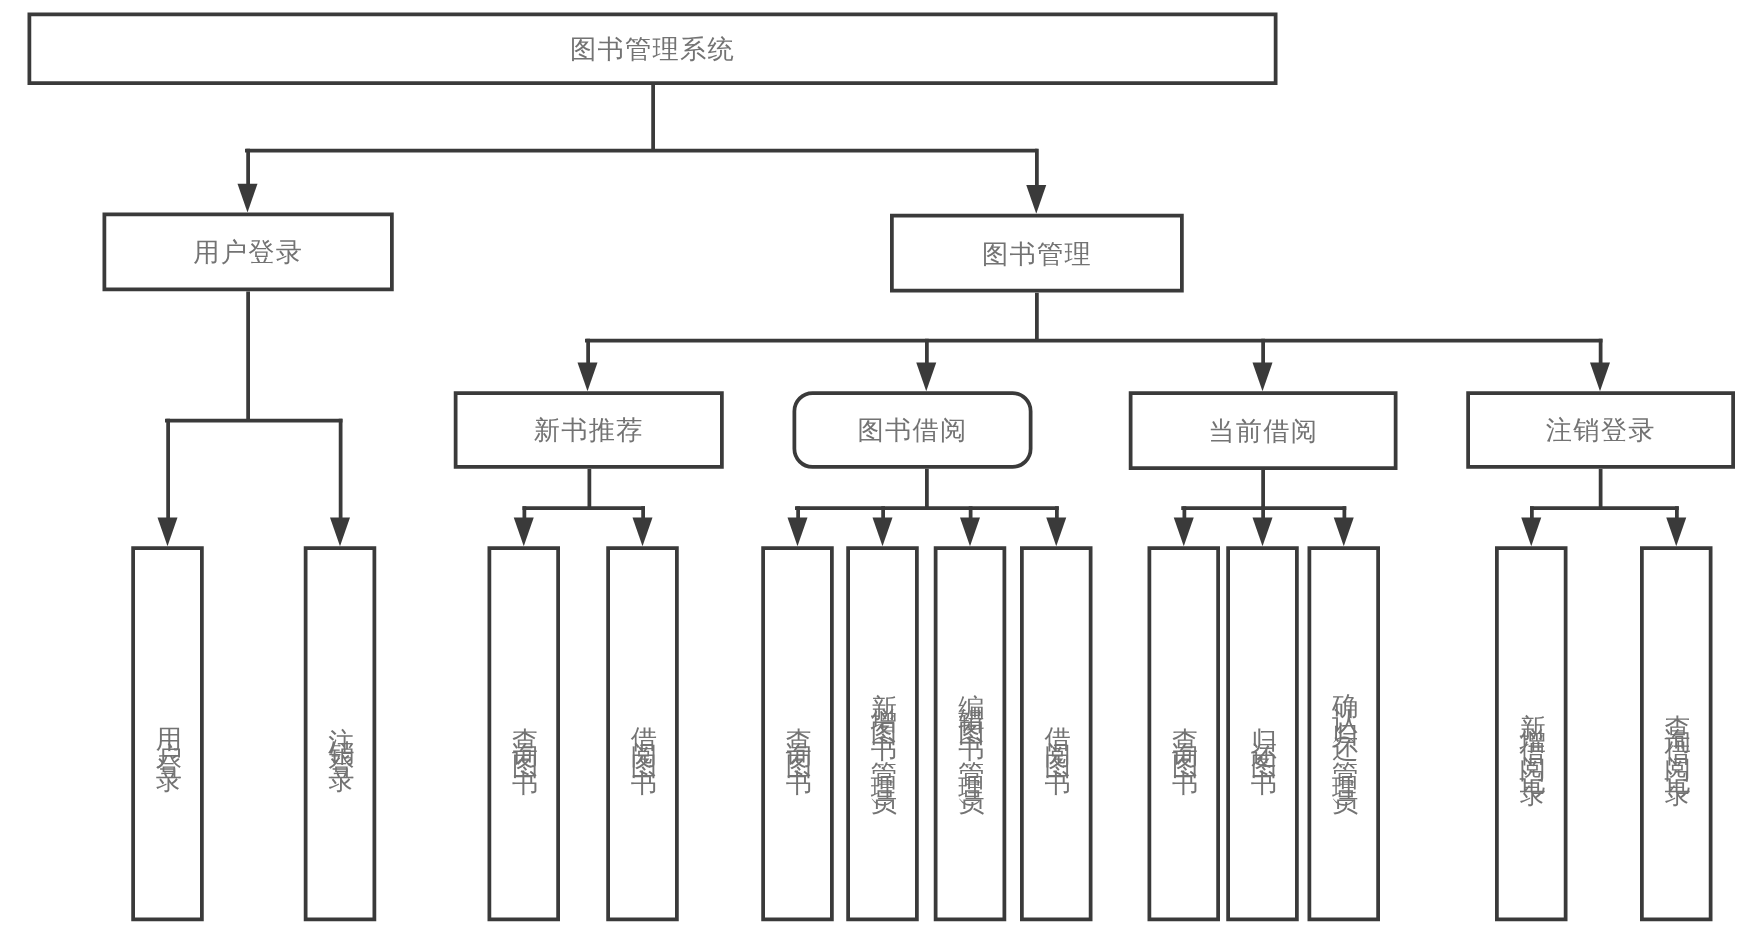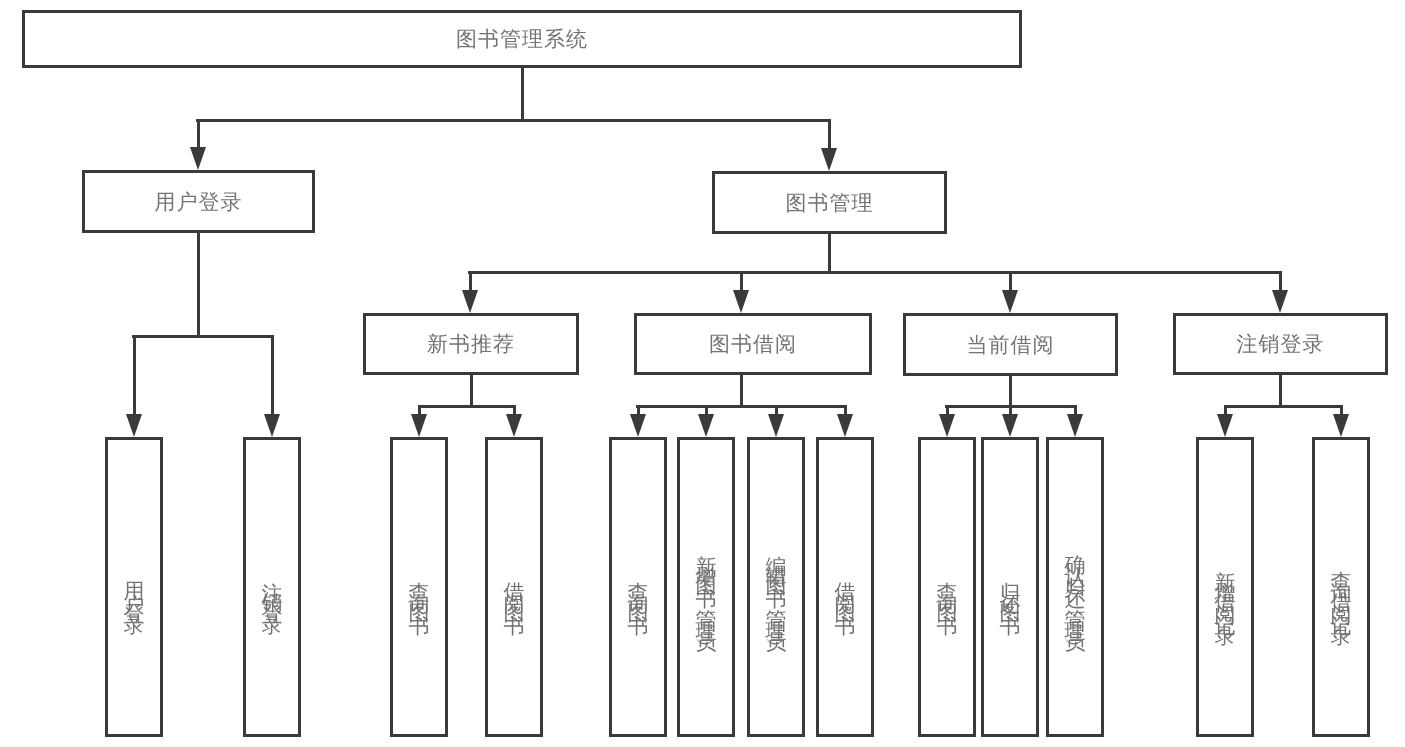--- a/index.html
+++ b/index.html
@@ -104,21 +104,21 @@
       <div class="head"></div>
   </div>
   <div class="arrow" style="left:1272px;top:271px;height:42px;">
     <div class="shaft"></div>
       <div class="head"></div>
   </div>
 
   <div class="box h" style="left:363px;top:313px;width:216px;height:62px;">
     <span>新书推荐</span>
   </div>
-  <div class="box h" style="left:634px;top:313px;width:238px;height:62px;">
+  <div class="box h" style="left:634px;top:313px;width:192px;height:62px;border-radius:16px;">
     <span>图书借阅</span>
   </div>
   <div class="box h" style="left:903px;top:313px;width:215px;height:63px;">
     <span>当前借阅</span>
   </div>
   <div class="box h" style="left:1173px;top:313px;width:215px;height:62px;">
     <span>注销登录</span>
   </div>
 
   <div class="vline" style="left:470px;top:375px;height:32px;"></div>

